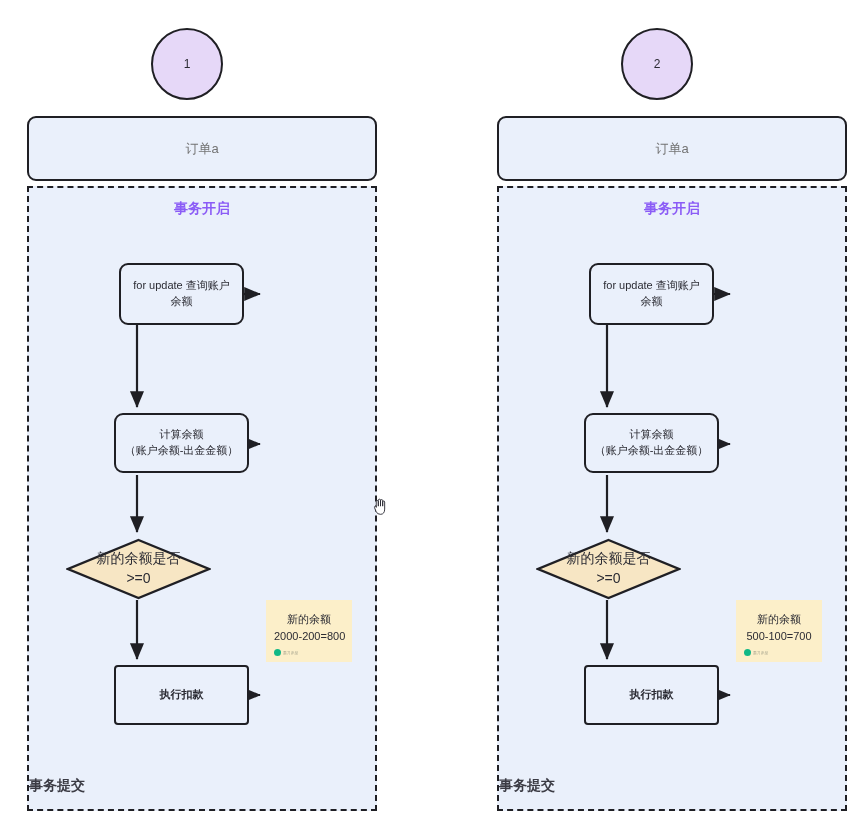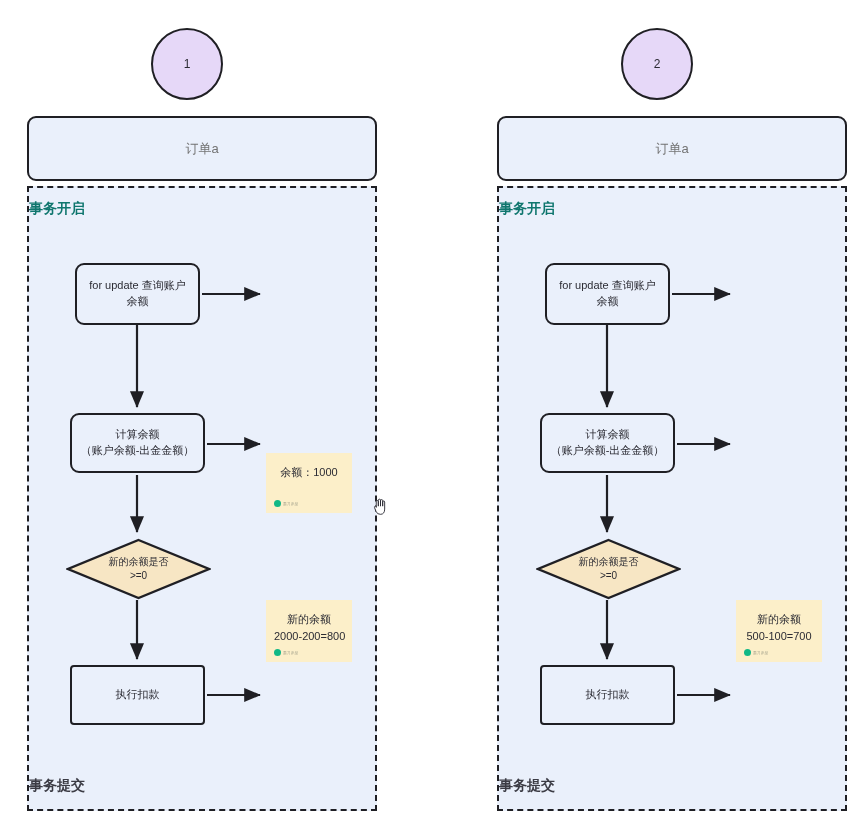--- a/index.html
+++ b/index.html
@@ -75,24 +75,24 @@
     height: 625px;
     box-sizing: border-box;
     background: #EAF0FB;
     border: 2px dashed #1f1f24;
   }
   .txn-title {
     position: absolute;
     top: 12px;
     left: 0;
     width: 100%;
-    text-align: left;
+    text-align: center;
     font-size: 14px;
     font-weight: 600;
-    color: #0f766e;
+    color: #8b5cf6;
   }
   .txn-footer {
     position: absolute;
     bottom: 14px;
     left: 0;
     width: 100%;
     font-size: 14px;
     font-weight: 600;
     color: #3b3b44;
   }
@@ -105,23 +105,24 @@
     border: 2px solid #1f1f24;
     display: flex;
     flex-direction: column;
     align-items: center;
     justify-content: center;
     font-size: 11px;
     line-height: 1.45;
     color: #2b2b33;
     text-align: center;
     padding: 10px 6px;
+    margin-left: 44px;
   }
   .node.rounded { border-radius: 9px; }
-  .node.square  { border-radius: 4px; }
+  .node.square  { border-radius: 4px; font-weight: bold; }
 
   .node-l1 { top: 75px;  left: 46px;  width: 125px; height: 62px; }
   .node-l2 { top: 225px; left: 41px;  width: 135px; height: 60px; }
   .node-l3 { top: 477px; left: 41px;  width: 135px; height: 60px; }
 
   
   .diamond-wrap {
     position: absolute;
     top: 350px;
     left: 37px;
@@ -129,21 +130,21 @@
     height: 62px;
   }
   .diamond-wrap svg { display: block; }
   .diamond-label {
     position: absolute;
     inset: 0;
     display: flex;
     flex-direction: column;
     align-items: center;
     justify-content: center;
-    font-size: 10px;
+    font-size: 14px;
     line-height: 1.4;
     color: #2b2b33;
     text-align: center;
   }
 
   
   .note {
     position: absolute;
     box-sizing: border-box;
     background: #FCEFC9;
@@ -256,28 +257,20 @@
         <div class="diamond-label">
           <span>新的余额是否</span>
           <span>&gt;=0</span>
         </div>
       </div>
 
       <div class="node square node-l3">
         <span>执行扣款</span>
       </div>
 
-      <div class="note note-n1">
-        <span class="note-line">余额：1000</span>
-        <span class="note-line"></span>
-        <span class="note-badge">
-          <span class="dot"></span>
-          <span class="bt">墨刀原型</span>
-        </span>
-      </div>
 
       <div class="note note-n2">
         <span class="note-line">新的余额</span>
         <span class="note-line">2000-200=800</span>
         <span class="note-badge">
           <span class="dot"></span>
           <span class="bt">墨刀原型</span>
         </span>
       </div>
 

